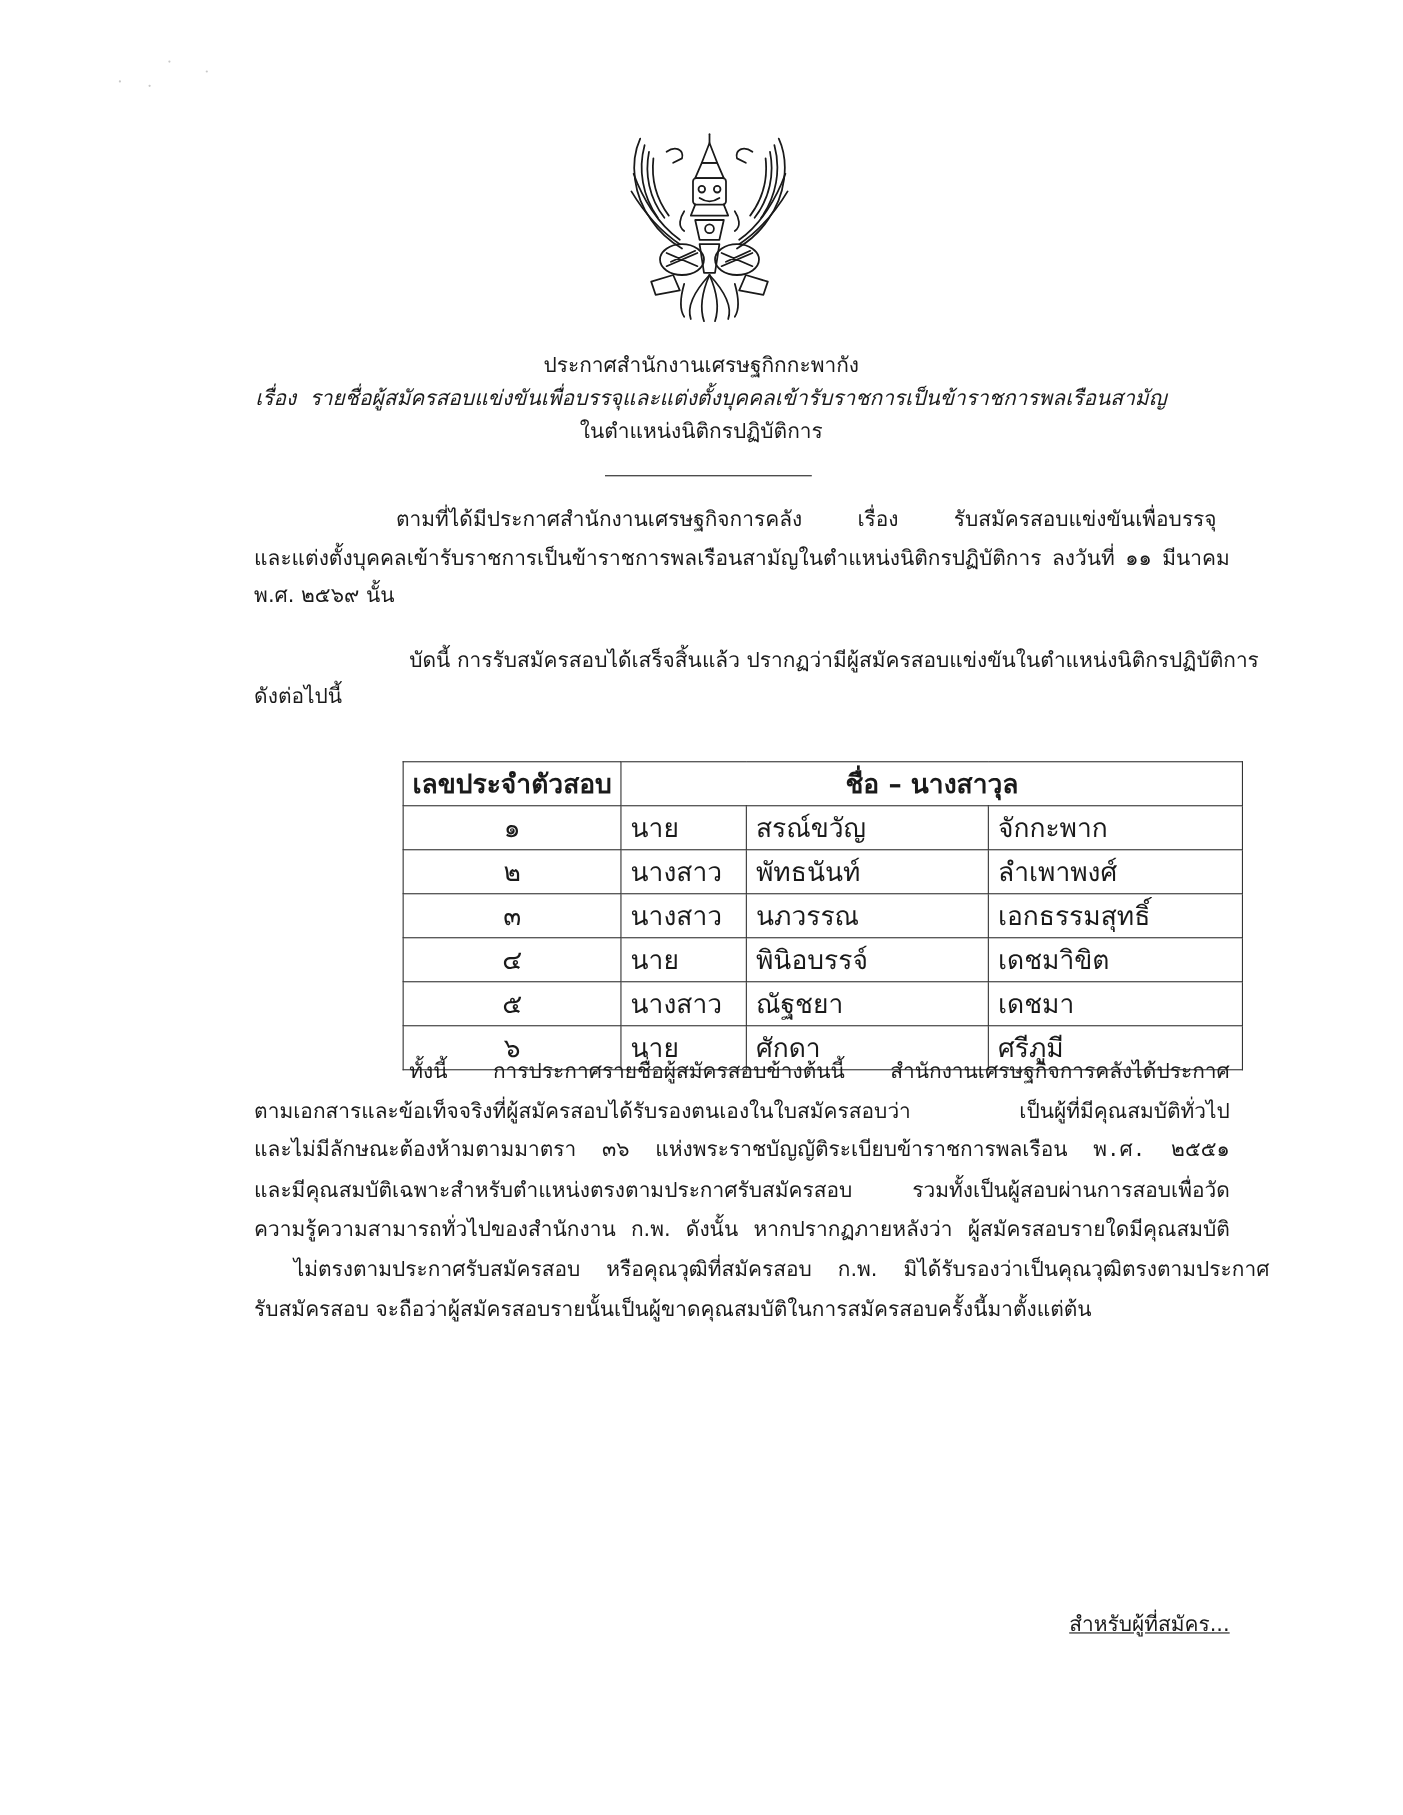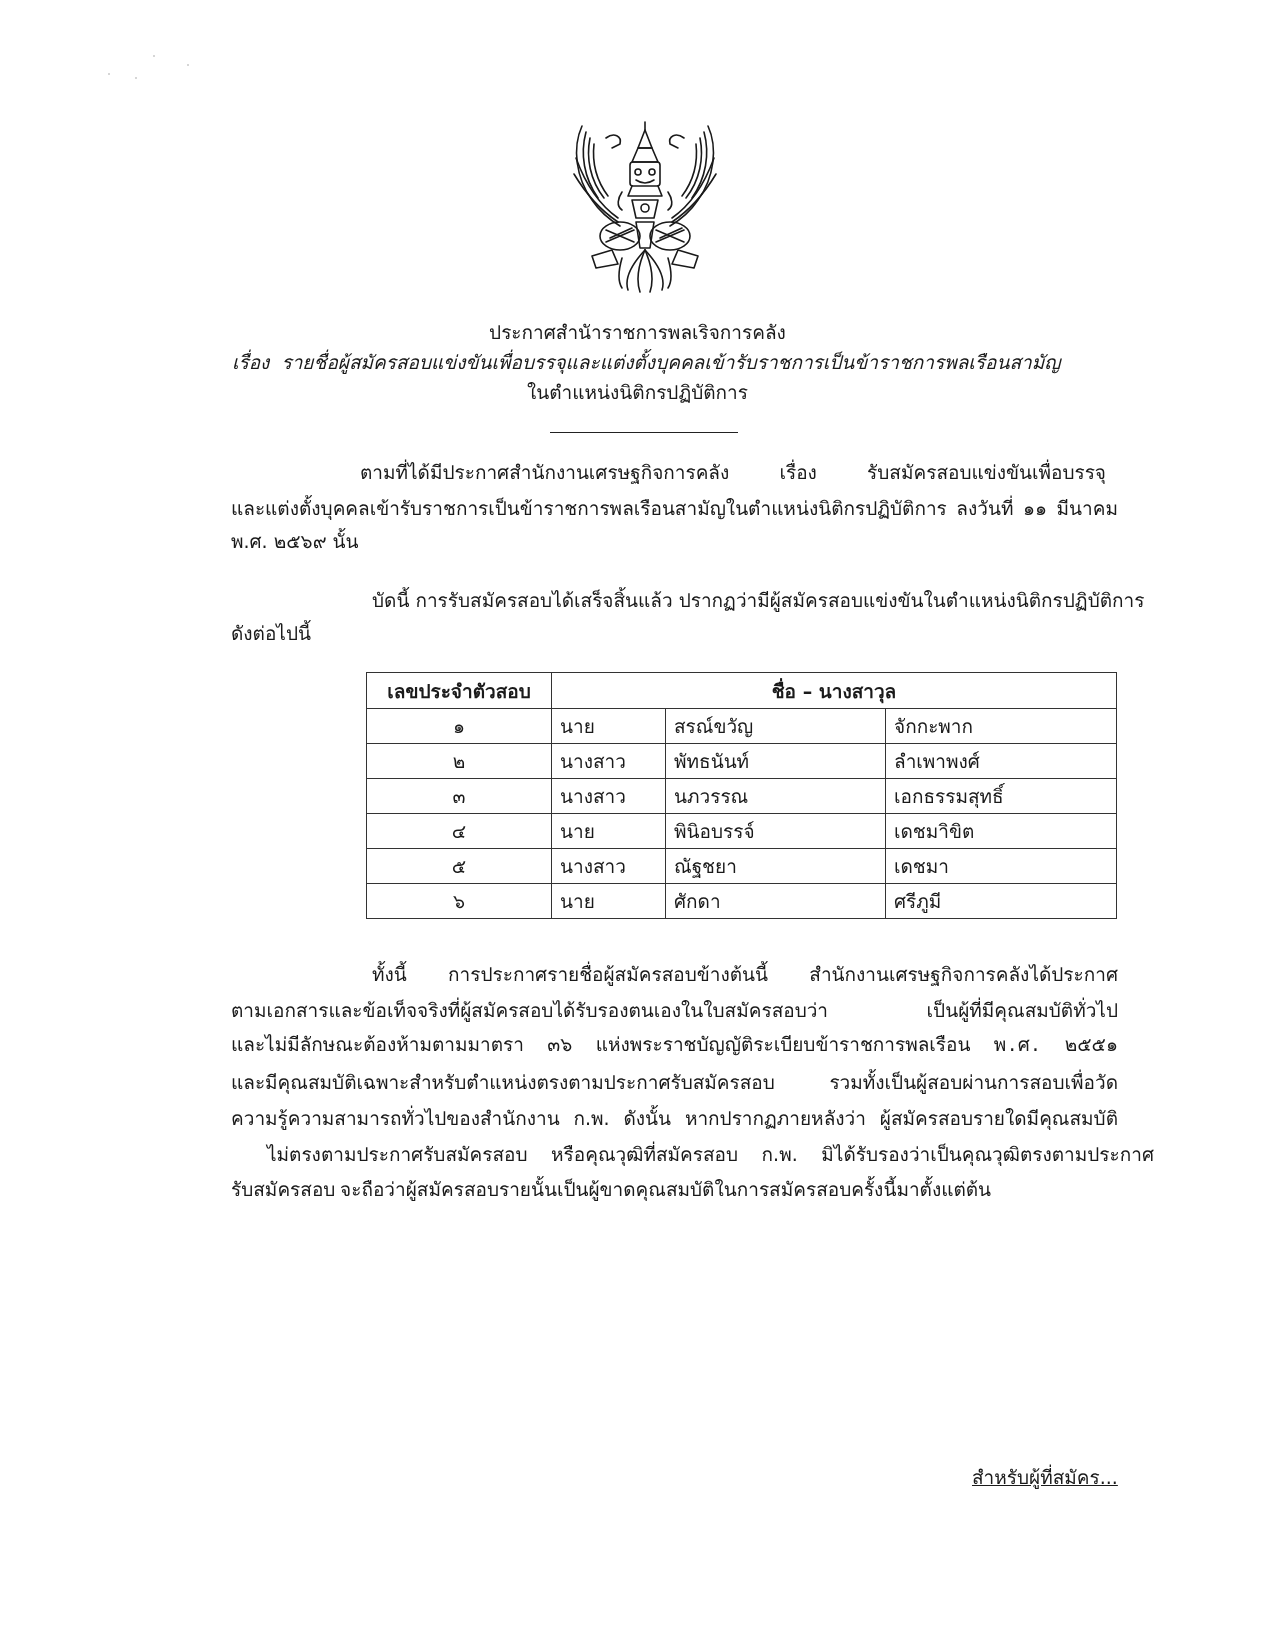--- a/index.html
+++ b/index.html
@@ -18,23 +18,23 @@
     font-size: 19px; line-height: 30px; white-space: nowrap;
   }
   .title-rule { position: absolute; left: 550px; top: 432px; width: 188px; height: 0; border-top: 1.5px solid #222; }
 
   .para-line {
     position: absolute; font-size: 19px; line-height: 34px; white-space: nowrap;
   }
   .justify { text-align: justify; text-align-last: justify; }
 
   table.roster {
-    position: absolute; left: 366px; top: 672px;
+    position: absolute; left: 366px; top: 692px;
     border-collapse: collapse; table-layout: fixed;
-    font-size: 19px;
+    font-size: 24px;
   }
   table.roster th, table.roster td {
     border: 1.5px solid #333; padding: 0 8px; height: 34px; white-space: nowrap;
   }
   table.roster th { font-weight: bold; height: 35px; text-align: center; }
   table.roster td.num { text-align: center; }
   table.roster td { text-align: left; }
 
   .footer-note { position: absolute; left: 972px; top: 1462px; font-size: 19px; line-height: 30px; white-space: nowrap; text-decoration: underline; }
 </style>
@@ -90,21 +90,21 @@
 
     <path d="M83 132 C70 146, 62 160, 66 172"></path>
     <path d="M83 132 C76 148, 74 162, 78 174"></path>
     <path d="M83 132 C90 148, 92 162, 88 174"></path>
     <path d="M83 132 C96 146, 104 160, 100 172"></path>
     <path d="M60 140 C56 154, 56 164, 60 170"></path>
     <path d="M106 140 C110 154, 110 164, 106 170"></path>
   </svg>
 </div>
 
-<div class="title-line" style="top:317px;">ประกาศสำนัาราชการพลเริจการคลัง</div>
+<div class="title-line" style="top:317px;">ประกาศสำนักงานเศรษฐกิกกะพากัง</div>
 <div class="abs" style="left:232px; top:347px; font-size:19px; line-height:30px; white-space:nowrap;">
   <span>เรื่อง</span>&nbsp;&nbsp;<span>รายชื่อผู้สมัครสอบแข่งขันเพื่อบรรจุและแต่งตั้งบุคคลเข้ารับราชการเป็นข้าราชการพลเรือนสามัญ</span>
 </div>
 <div class="title-line" style="top:377px;">ในตำแหน่งนิติกรปฏิบัติการ</div>
 <div class="title-rule"></div>
 
 <div class="para-line justify" style="left:360px; top:455px; width:746px;">ตามที่ได้มีประกาศสำนักงานเศรษฐกิจการคลัง เรื่อง รับสมัครสอบแข่งขันเพื่อบรรจุ</div>
 <div class="para-line justify" style="left:231px; top:491px; width:887px;">และแต่งตั้งบุคคลเข้ารับราชการเป็นข้าราชการพลเรือนสามัญในตำแหน่งนิติกรปฏิบัติการ ลงวันที่ ๑๑ มีนาคม</div>
 <div class="para-line" style="left:231px; top:524px;">พ.ศ. ๒๕๖๙  นั้น</div>
 
@@ -163,15 +163,15 @@
     </tr>
   </tbody>
 </table>
 
 <div class="para-line justify" style="left:372px; top:957px; width:746px;">ทั้งนี้ การประกาศรายชื่อผู้สมัครสอบข้างต้นนี้ สำนักงานเศรษฐกิจการคลังได้ประกาศ</div>
 <div class="para-line justify" style="left:231px; top:993px; width:887px;">ตามเอกสารและข้อเท็จจริงที่ผู้สมัครสอบได้รับรองตนเองในใบสมัครสอบว่า เป็นผู้ที่มีคุณสมบัติทั่วไป</div>
 <div class="para-line justify" style="left:231px; top:1029px; width:887px;font-family:Liberation Mono, monospace;">และไม่มีลักษณะต้องห้ามตามมาตรา ๓๖ แห่งพระราชบัญญัติระเบียบข้าราชการพลเรือน พ.ศ. ๒๕๕๑</div>
 <div class="para-line justify" style="left:231px; top:1065px; width:887px;">และมีคุณสมบัติเฉพาะสำหรับตำแหน่งตรงตามประกาศรับสมัครสอบ รวมทั้งเป็นผู้สอบผ่านการสอบเพื่อวัด</div>
 <div class="para-line justify" style="left:231px; top:1101px; width:887px;">ความรู้ความสามารถทั่วไปของสำนักงาน ก.พ. ดังนั้น หากปรากฏภายหลังว่า ผู้สมัครสอบรายใดมีคุณสมบัติ</div>
 <div class="para-line justify" style="left:231px; top:1137px; width:887px;margin-left:36px;">ไม่ตรงตามประกาศรับสมัครสอบ หรือคุณวุฒิที่สมัครสอบ ก.พ. มิได้รับรองว่าเป็นคุณวุฒิตรงตามประกาศ</div>
-<div class="para-line" style="left:231px; top:1173px;font-family:Liberation Serif, serif;">รับสมัครสอบ จะถือว่าผู้สมัครสอบรายนั้นเป็นผู้ขาดคุณสมบัติในการสมัครสอบครั้งนี้มาตั้งแต่ต้น</div>
+<div class="para-line" style="left:231px; top:1173px;">รับสมัครสอบ จะถือว่าผู้สมัครสอบรายนั้นเป็นผู้ขาดคุณสมบัติในการสมัครสอบครั้งนี้มาตั้งแต่ต้น</div>
 
 <div class="footer-note">สำหรับผู้ที่สมัคร...</div>
 
 </body></html>

